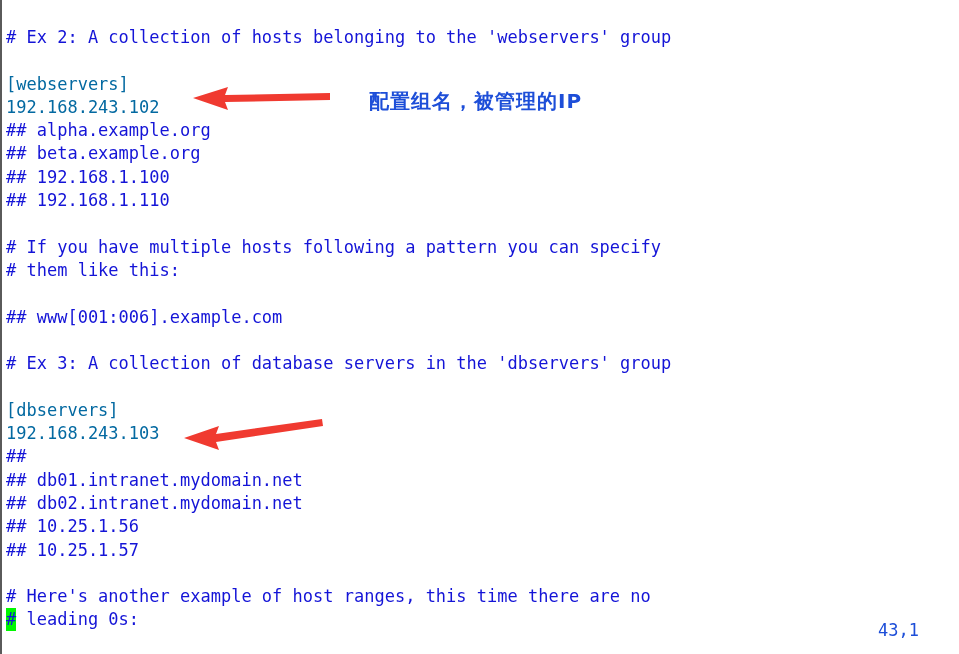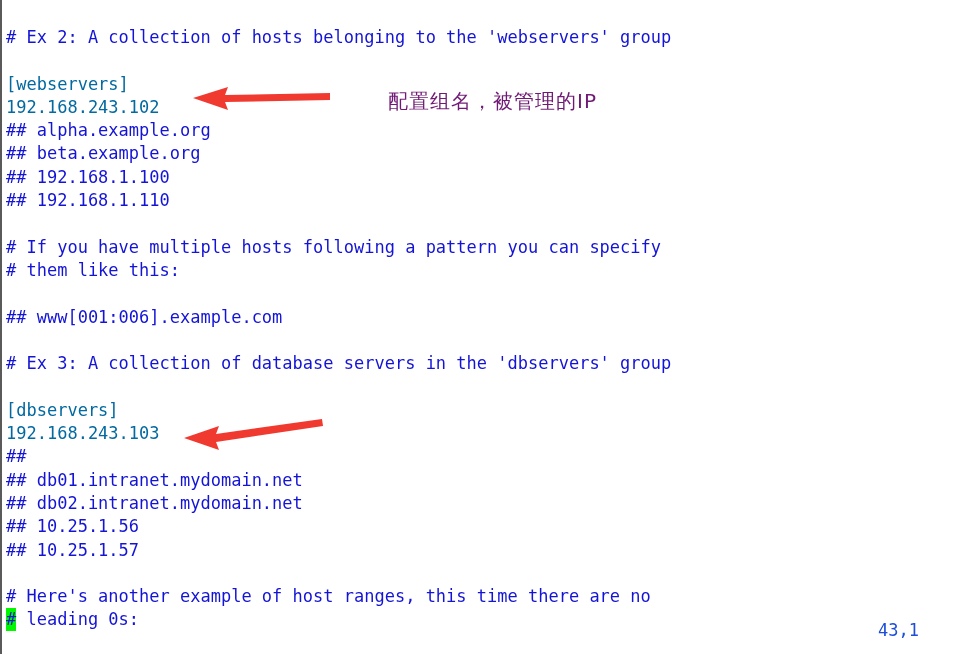--- a/index.html
+++ b/index.html
@@ -61,27 +61,26 @@
     position: absolute;
     left: 0;
     top: 0;
     width: 959px;
     height: 654px;
     pointer-events: none;
     z-index: 8;
   }
   .cn-note {
     position: absolute;
-    color: #701a75;
+    color: #1d4ed8;
     font-family: "DejaVu Sans", "Liberation Sans", sans-serif;
     font-size: 20px;
-    font-weight: 400;
+    font-weight: 700;
     white-space: nowrap;
     letter-spacing: 1px;
-    margin-left: 19px;
   }
   #note-1 { left: 369px; top: 88px; }
 
   
   #status-bar {
     position: absolute;
     left: 0;
     top: 616px;
     width: 959px;
     height: 38px;

